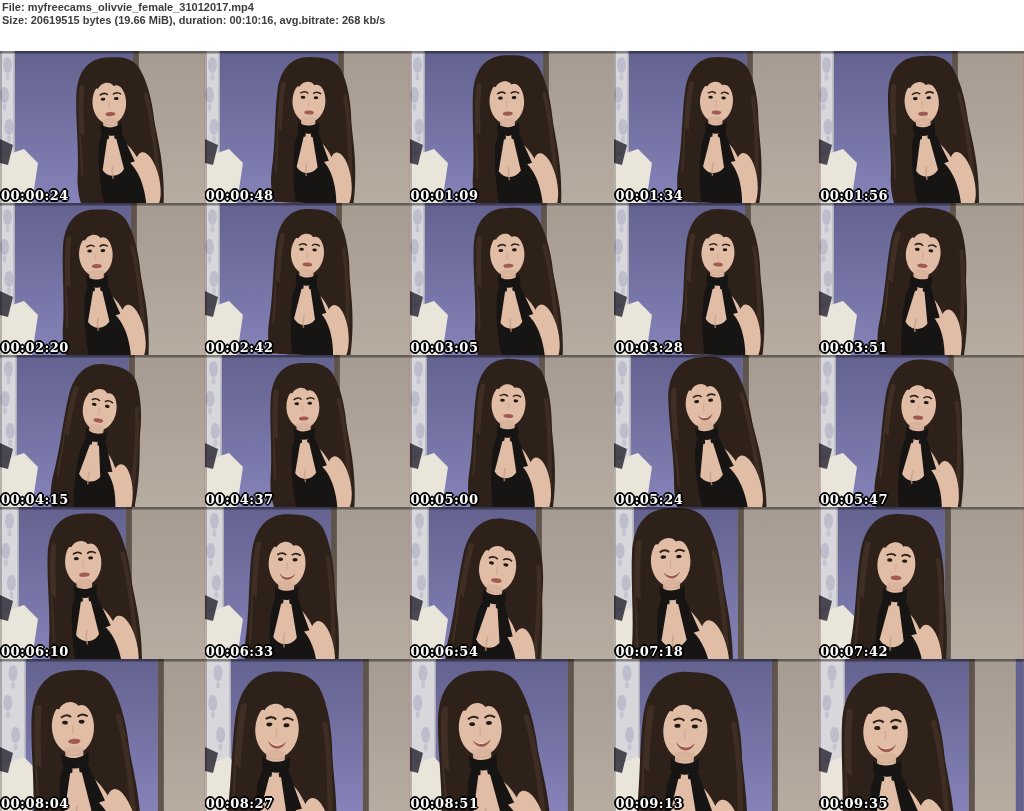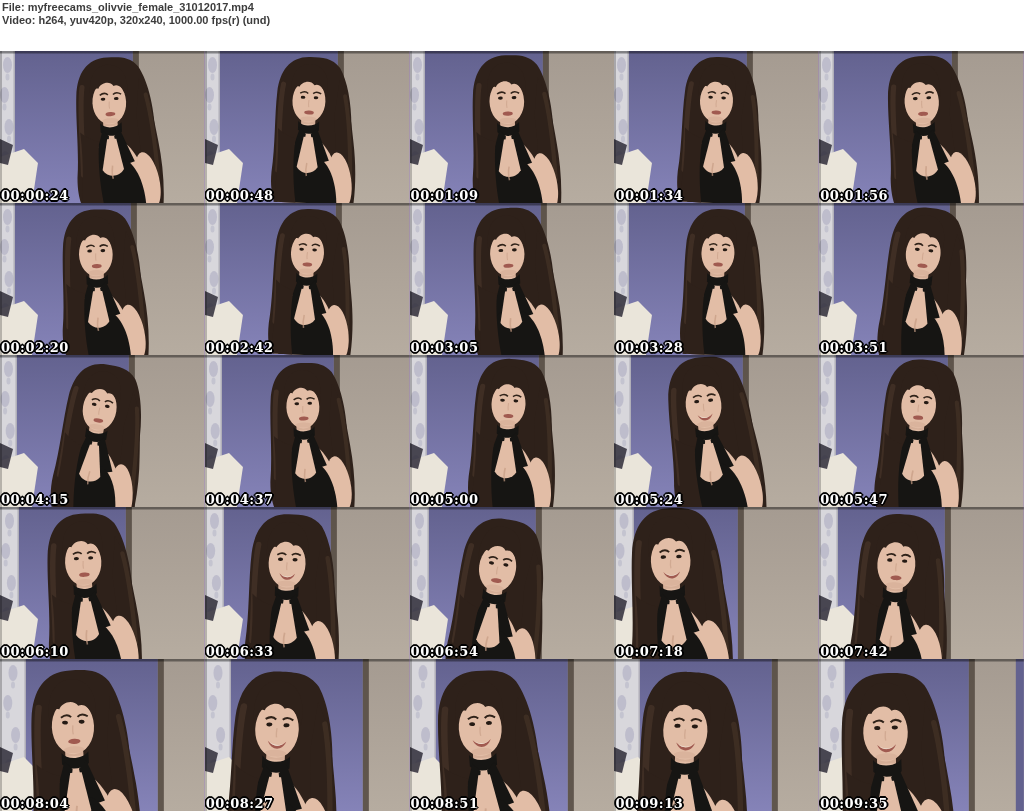--- a/index.html
+++ b/index.html
@@ -9,38 +9,38 @@
     height:51px;box-sizing:border-box;padding:1px 0 0 2px;
     font-family:"Liberation Sans",sans-serif;font-weight:bold;
     font-size:11px;line-height:12.5px;color:#3d3d3d;letter-spacing:0;
     white-space:nowrap;
   }
   .grid{
     display:grid;width:1024px;height:760px;
     grid-template-columns:repeat(5,1fr);
     grid-auto-rows:152px;
   }
-  .thumb{position:relative;margin:0;overflow:hidden;background:#8b5cf6;text-align:right;}
+  .thumb{position:relative;margin:0;overflow:hidden;background:#ef4444;text-align:right;}
   .thumb svg{display:block;width:100%;height:100%;}
   .ts{
     position:absolute;left:1px;bottom:0;
     font-family:"DejaVu Serif","Liberation Serif",serif;
     font-weight:bold;font-size:13px;line-height:15px;color:#ffffff;
     letter-spacing:.5px;
     text-shadow:-1px -1px 0 #000,1px -1px 0 #000,-1px 1px 0 #000,1px 1px 0 #000,
                  0 -2px 0 #000,0 2px 0 #000,-2px 0 0 #000,2px 0 0 #000;
   }
 </style>
 </head>
 <body>
 
 <div class="sheet">
   <header class="meta">
     <div class="line">File: myfreecams_olivvie_female_31012017.mp4</div>
-    <div class="line">Video: h264, yuv420p, 320x240, 1000.00 fps(r) (und)</div>
+    <div class="line">Size: 20619515 bytes (19.66 MiB), duration: 00:10:16, avg.bitrate: 268 kb/s</div>
   </header>
   <main class="grid" id="grid">
       <figure class="thumb">
         <svg viewBox="0 0 205 152" preserveAspectRatio="none">
           <defs>
             <linearGradient id="bg0" x1="0" y1="0" x2="0" y2="1">
               <stop offset="0" stop-color="#a59b91"></stop>
               <stop offset="1" stop-color="#b6aca0"></stop>
             </linearGradient>
             <linearGradient id="pp0" x1="0" y1="0" x2="0" y2="1">

